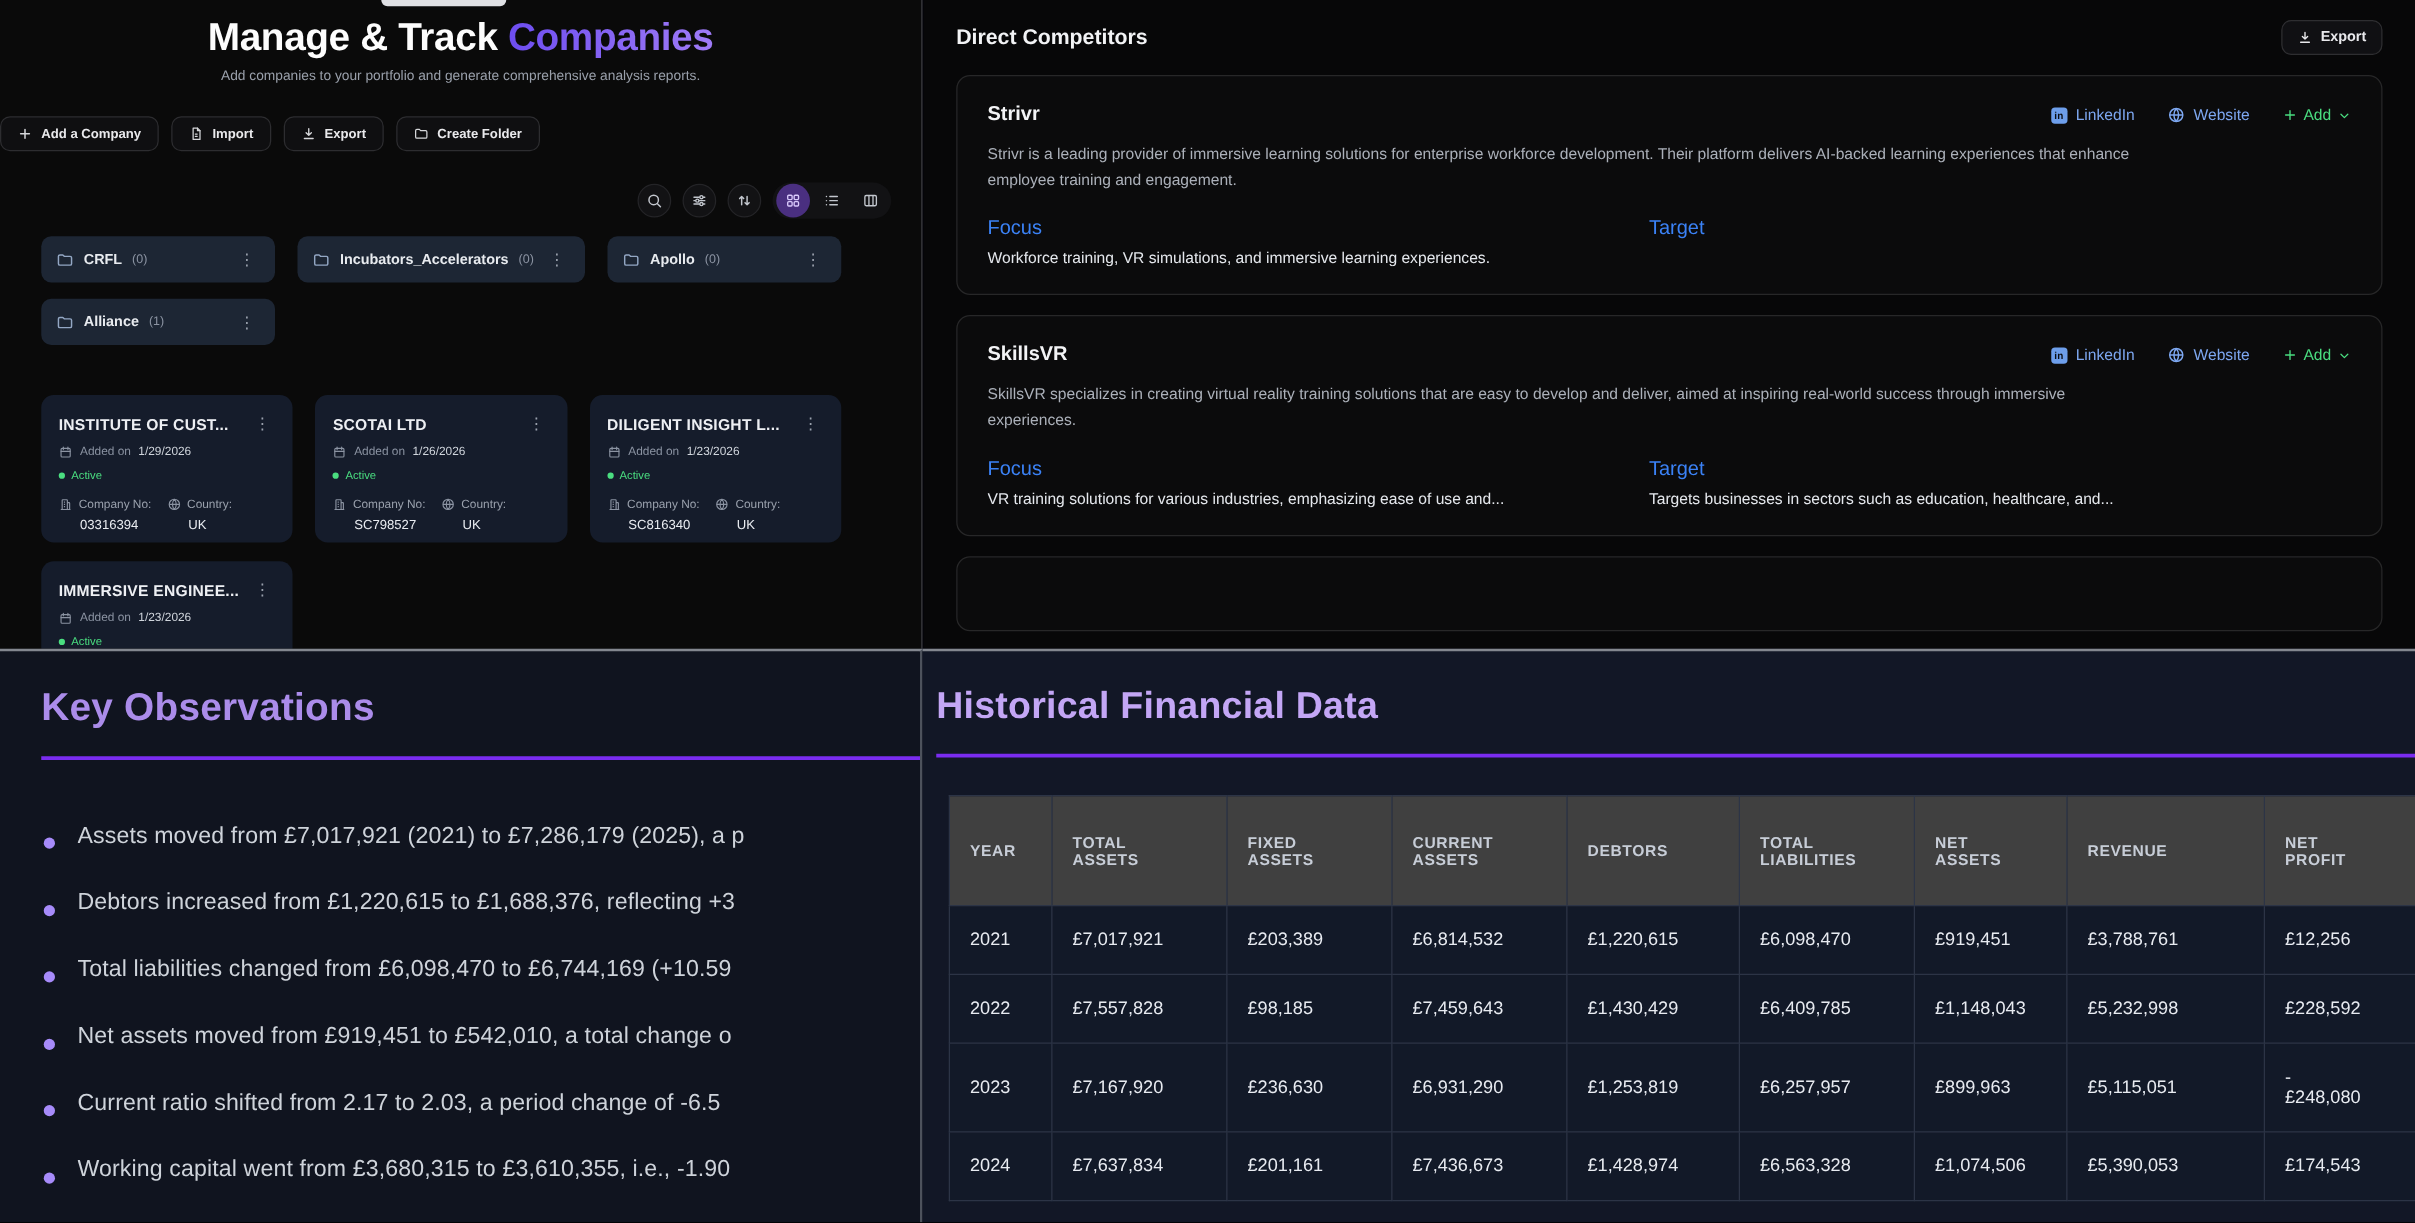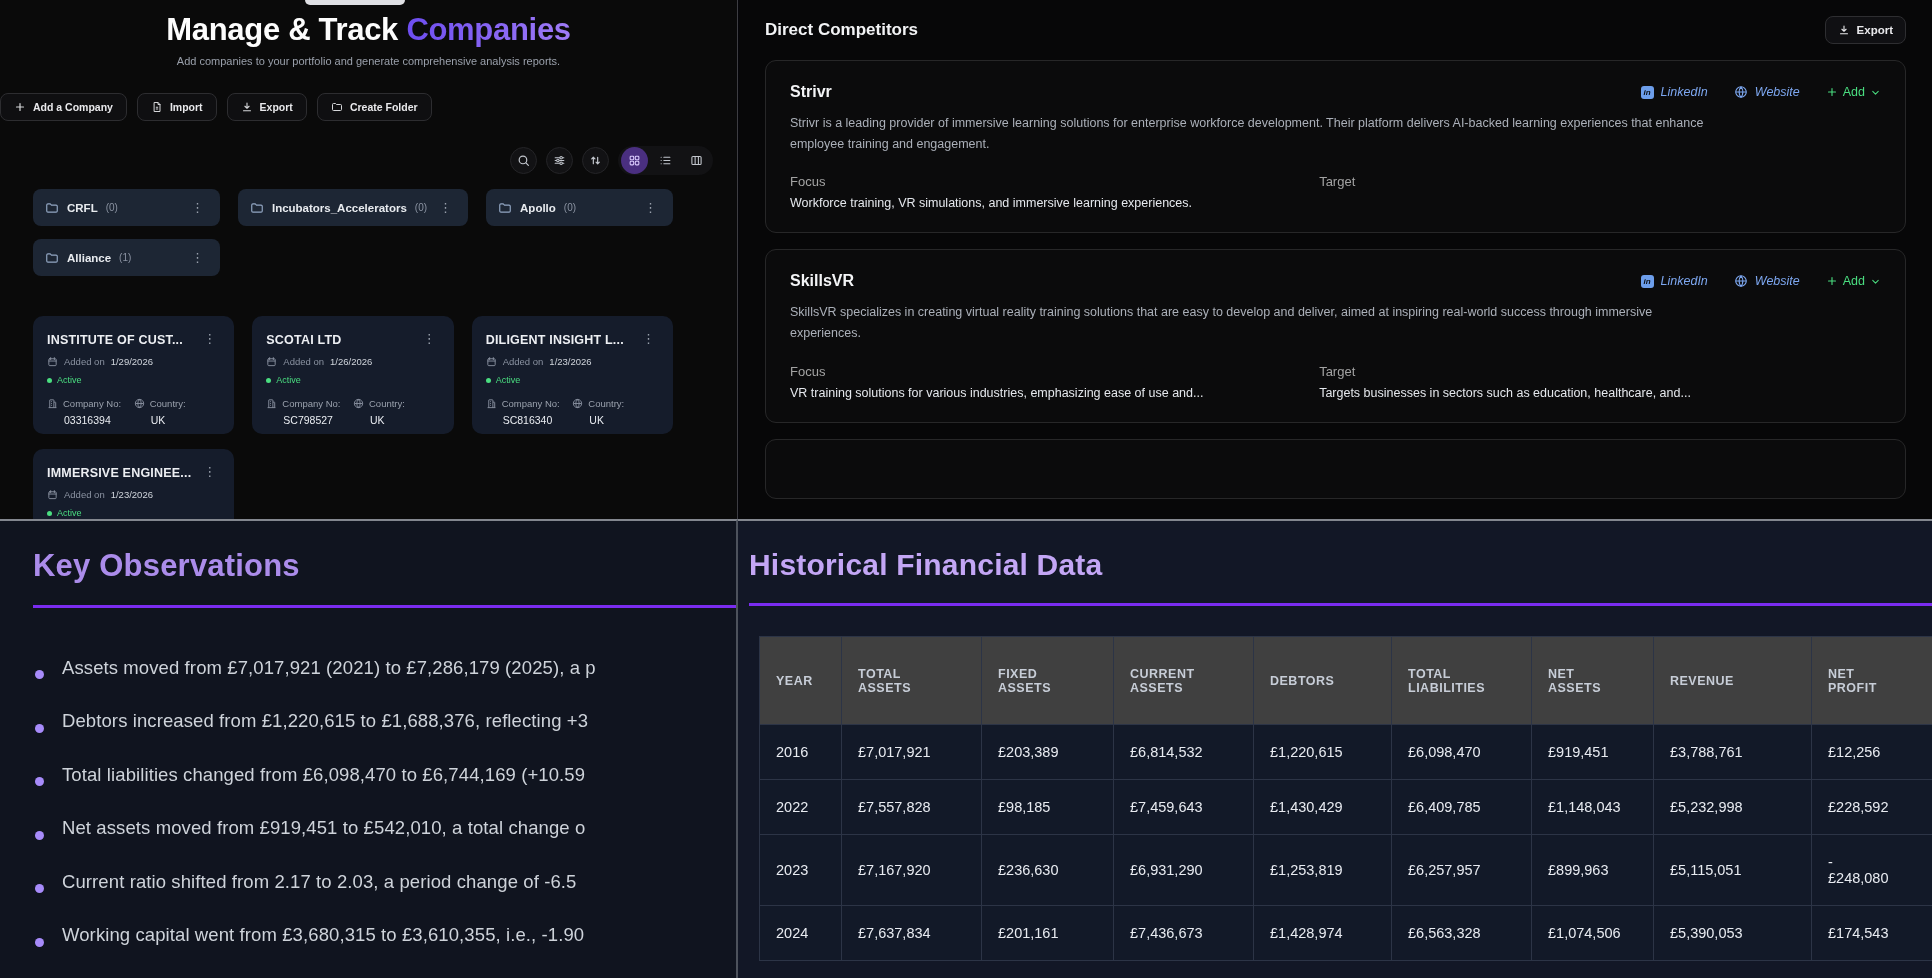--- a/index.html
+++ b/index.html
@@ -55,27 +55,27 @@
   .cfv { margin:5px 0 0 17px; font-size:10.5px; color:#e9ecf1; }
 
   
   .ptr-head { display:flex; align-items:center; justify-content:space-between; }
   .ptr-head h2 { font-size:17px; font-weight:700; color:#f2f3f5; }
   .exp { display:inline-flex; align-items:center; gap:7px; background:#101013; border:1px solid #2e2e31; border-radius:8px; padding:7px 12px; color:#e9e9ec; font-size:11.5px; font-weight:600; font-family:inherit; cursor:pointer; }
   .comp { border:1px solid #272728; border-radius:11px; background:#0b0b0c; margin-top:16px; padding:22px 24px; }
   .comp-head { display:flex; align-items:center; }
   .comp-head h3 { font-size:16px; font-weight:700; color:#f3f4f6; }
   .links { margin-left:auto; display:flex; align-items:center; gap:26px; }
-  .lnk { display:inline-flex; align-items:center; gap:7px; color:#7da7f0; font-size:12.5px; cursor:pointer; text-decoration:none;font-style:italic; }
+  .lnk { display:inline-flex; align-items:center; gap:7px; color:#7da7f0; font-size:12.5px; cursor:pointer; text-decoration:none; }
   .in-badge { width:13px; height:13px; border-radius:3px; background:#6d9eeb; color:#0a0d13; font-size:8px; font-weight:800; display:inline-flex; align-items:center; justify-content:center; }
   .in-badge::before { content:"in"; }
   .addl { display:inline-flex; align-items:center; gap:5px; color:#4ade80; font-size:12.5px; cursor:pointer; text-decoration:none; }
   .desc { margin-top:12px; color:#abb0b9; font-size:12.5px; line-height:1.65; max-width:935px; }
   .ft { margin-top:20px; display:grid; grid-template-columns:48.5% 1fr; }
-  .ftl { color:#a3a3a3; font-size:13px; }
+  .ftl { color:#3b82f6; font-size:16px; }
   .ftv { margin-top:7px; color:#e5e8ed; font-size:12.5px; white-space:nowrap; overflow:hidden; padding-right:22px; }
   .sliver { height:60px; }
 
   
   .pbl h2 { margin:27px 0 0 33px; font-size:31px; font-weight:800; color:#ab8cea; letter-spacing:.2px; }
   .uline { height:3px; background:#7a2cf0; margin:21px 0 0 33px; }
   .pbl ul { margin:33px 0 0 35px; list-style:none; }
   .pbl li { display:flex; gap:18px; height:53.5px; align-items:center; }
   .bdot { width:9px; height:9px; border-radius:50%; background:#a78bfa; flex:none; transform:translateY(7px); }
   .btxt { font-size:18.5px; color:#ced3da; white-space:nowrap; overflow:hidden; letter-spacing:.1px; }
@@ -500,21 +500,21 @@
 LIABILITIES</th>
           <th>NET
 ASSETS</th>
           <th>REVENUE</th>
           <th>NET
 PROFIT</th>
         </tr>
       </thead>
       <tbody>
         <tr>
-          <td>2016</td>
+          <td>2021</td>
           <td>£7,017,921</td>
           <td>£203,389</td>
           <td>£6,814,532</td>
           <td>£1,220,615</td>
           <td>£6,098,470</td>
           <td>£919,451</td>
           <td>£3,788,761</td>
           <td>£12,256</td>
         </tr>
         <tr>

